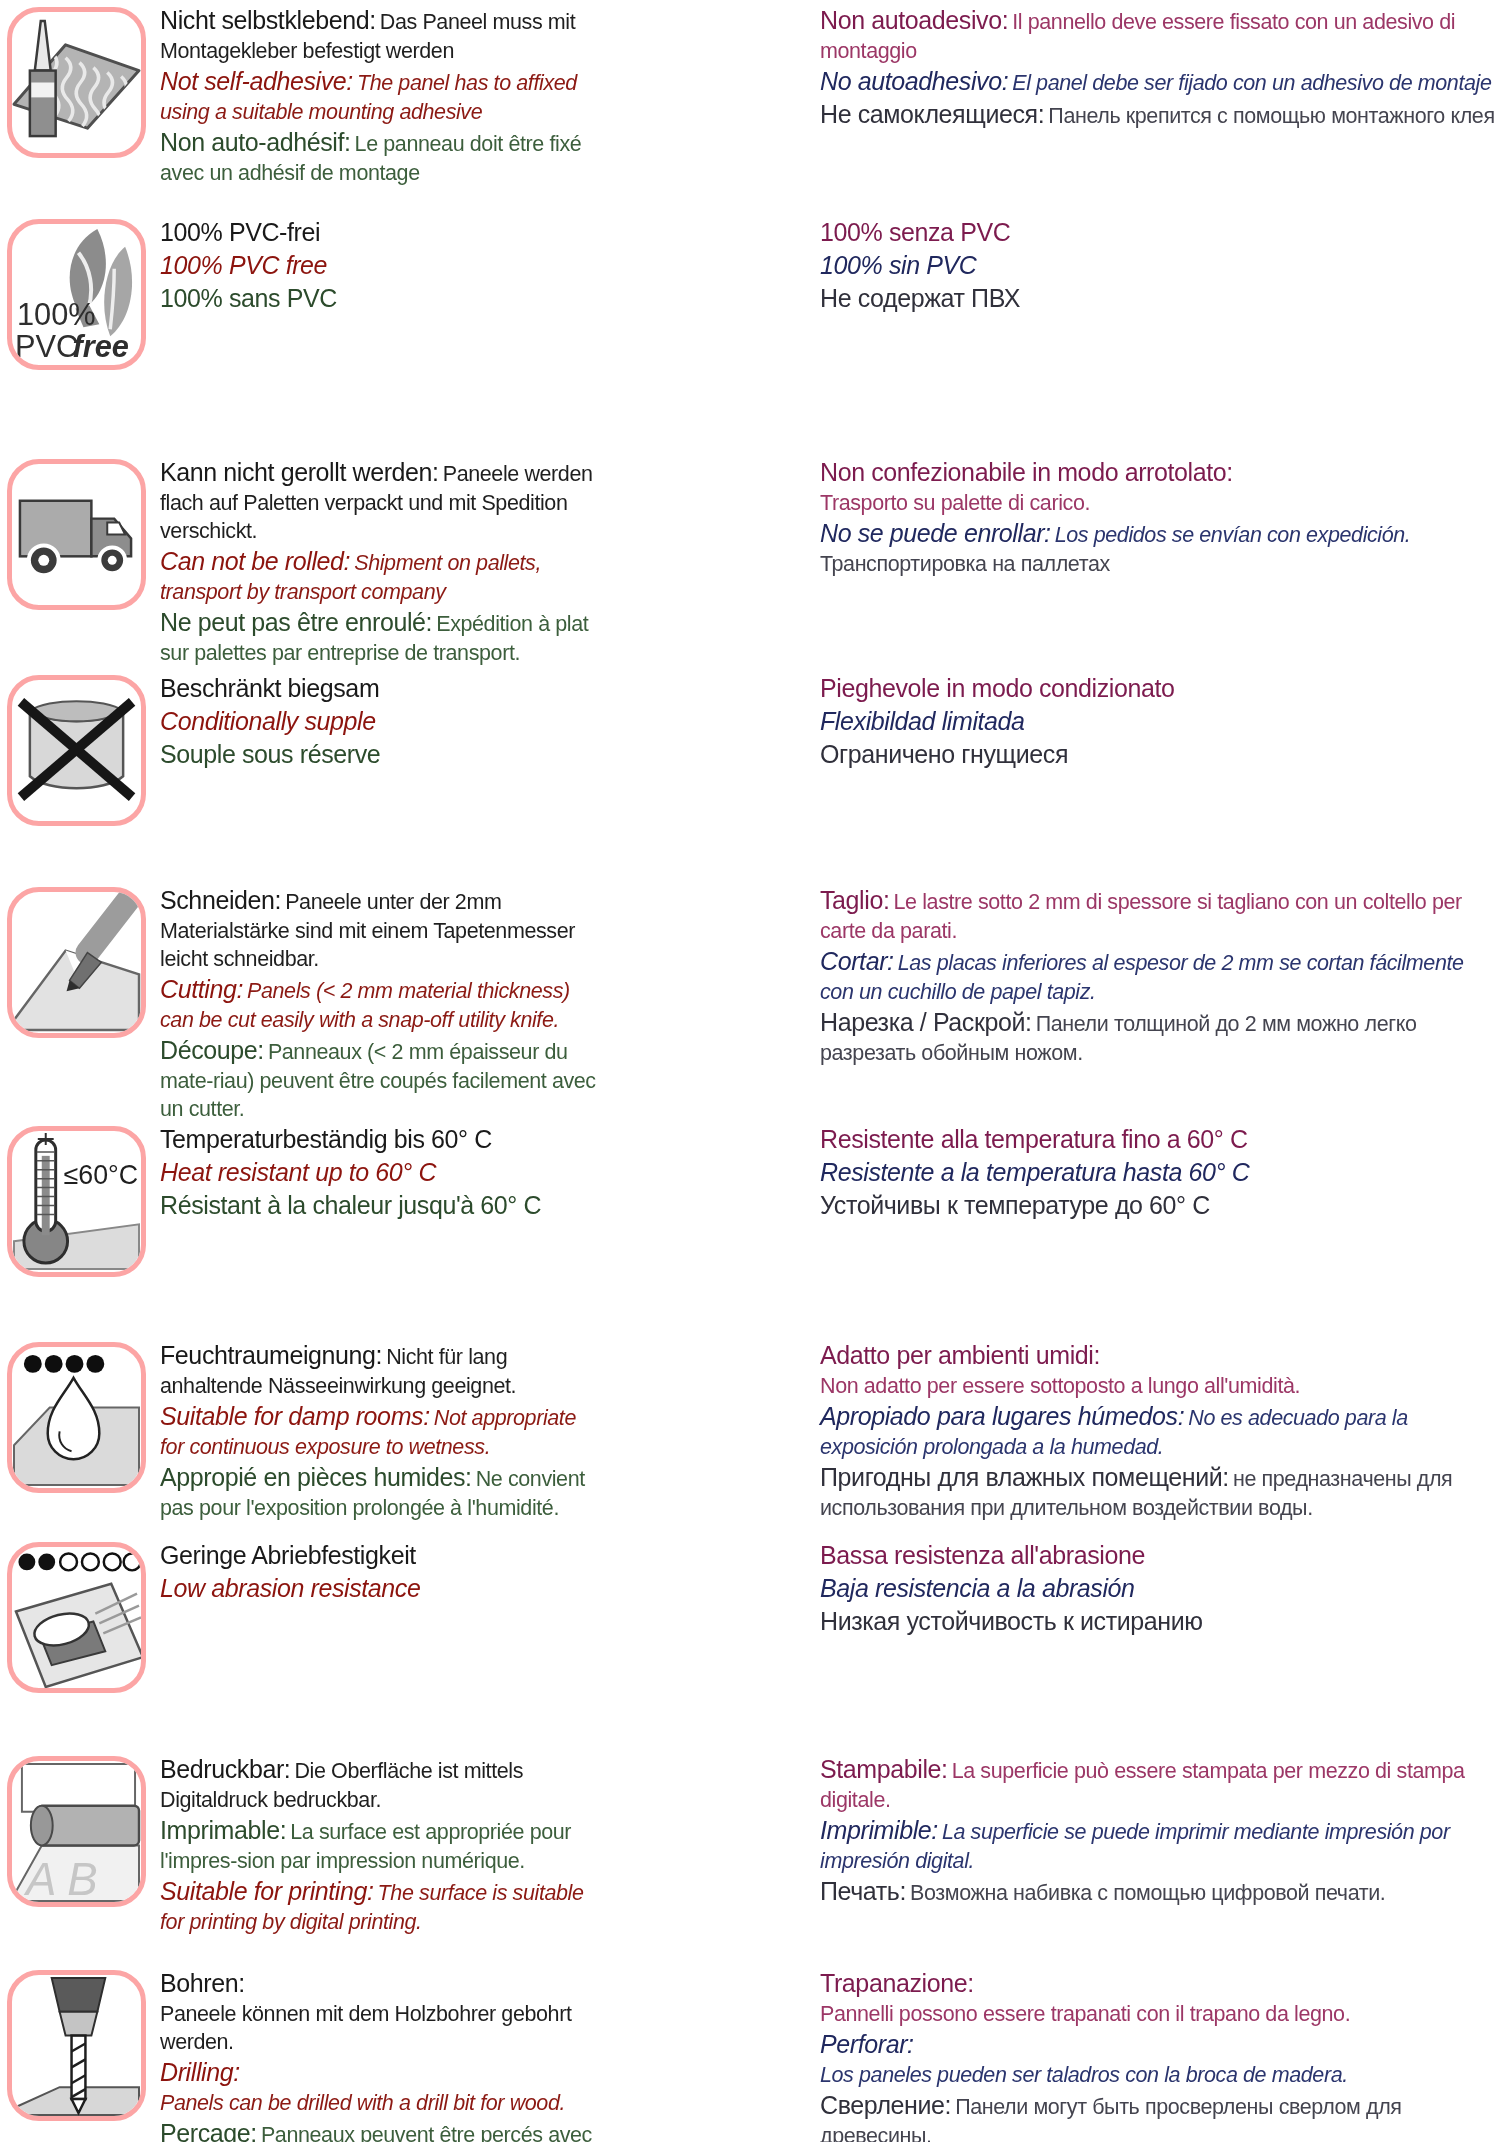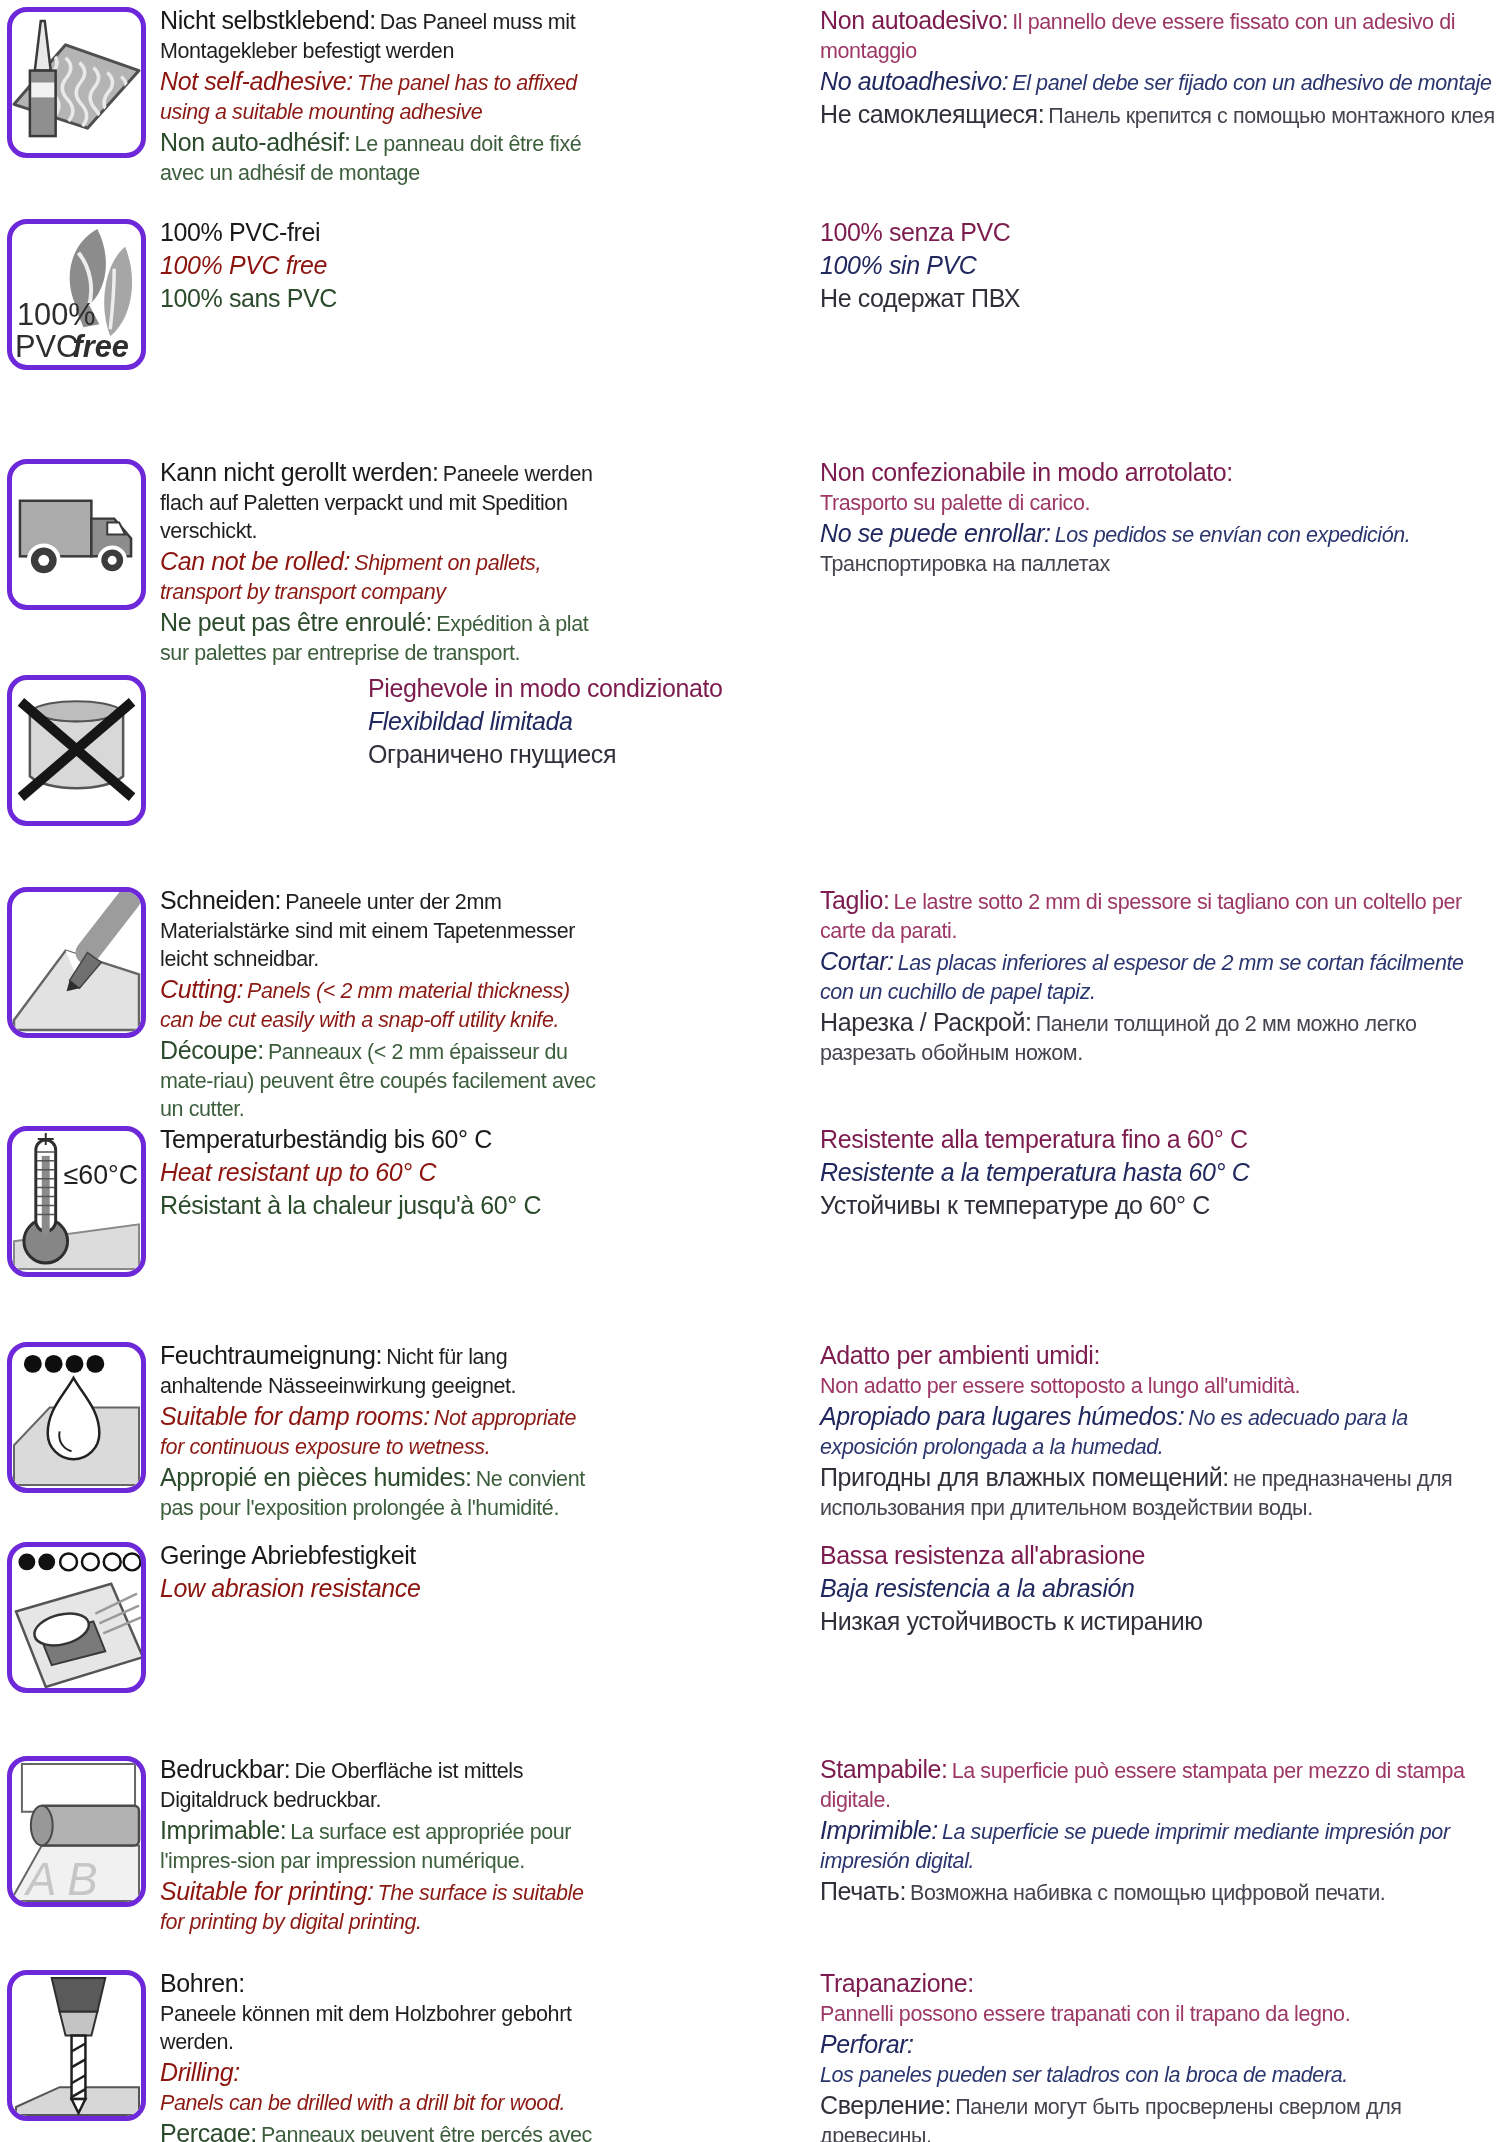--- a/index.html
+++ b/index.html
@@ -5,21 +5,21 @@
   html,body{margin:0;padding:0}
   body{
     width:1500px;height:2142px;background:#ffffff;overflow:hidden;
     font-family:"Liberation Sans", sans-serif;
     -webkit-font-smoothing:antialiased;
   }
   #sheet{padding:4px 0 0 4px;box-sizing:border-box}
   .row{display:flex;align-items:stretch}
   .iconbox{
     flex:0 0 139px;height:151px;align-self:flex-start;
-    border:5px solid #6d28d9;border-radius:20px;background:#fff;
+    border:5px solid #fca5a5;border-radius:32px;background:#fff;
     box-sizing:border-box;margin:3px 0 0 3px;overflow:hidden;
   }
   .iconbox svg{display:block;width:100%;height:100%}
   svg text{font-family:"Liberation Sans", sans-serif}
   .tcol{display:flex;flex-direction:column;box-sizing:border-box;min-height:156px}
   .col-left{flex:0 0 452px;padding-left:14px}
   .col-right{flex:1;padding-left:222px;padding-right:4px}
   .line{margin:0;line-height:1.31;letter-spacing:-0.4px}
   .head{font-size:25px}
   .body{font-size:21.5px}
@@ -117,20 +117,25 @@
     </div>
     <div class="row" style="min-height: 212px;">
       <div class="iconbox">
         <svg viewBox="0 0 130 140">
   <path d="M18,30 C36,44 94,44 112,30 L112,96 C94,112 36,112 18,96 Z" fill="#d8d8d8" stroke="#555555" stroke-width="2.5"></path>
   <path d="M18,30 C36,17 94,17 112,30 C94,44 36,44 18,30 Z" fill="#bdbdbd" stroke="#555555" stroke-width="2"></path>
   <line x1="9" y1="21" x2="121" y2="117" stroke="#161616" stroke-width="10"></line>
   <line x1="121" y1="21" x2="9" y2="117" stroke="#161616" stroke-width="10"></line>
 </svg>
       </div>
+      <div class="tcol col-left">
+        <p class="line de"><span class="head">Beschränkt biegsam</span></p>
+        <p class="line en"><span class="head">Conditionally supple</span></p>
+        <p class="line fr"><span class="head">Souple sous réserve</span></p>
+      </div>
       <div class="tcol col-right">
         <p class="line it"><span class="head">Pieghevole in modo condizionato</span></p>
         <p class="line es"><span class="head">Flexibildad limitada</span></p>
         <p class="line ru"><span class="head">Ограничено гнущиеся</span></p>
       </div>
     </div>
     <div class="row" style="min-height: 216px;">
       <div class="iconbox">
         <svg viewBox="0 0 130 140">
   <polygon points="2,128 54,58 128,82 128,138 2,138" fill="#e2e2e2" stroke="#666666" stroke-width="2.5"></polygon>

